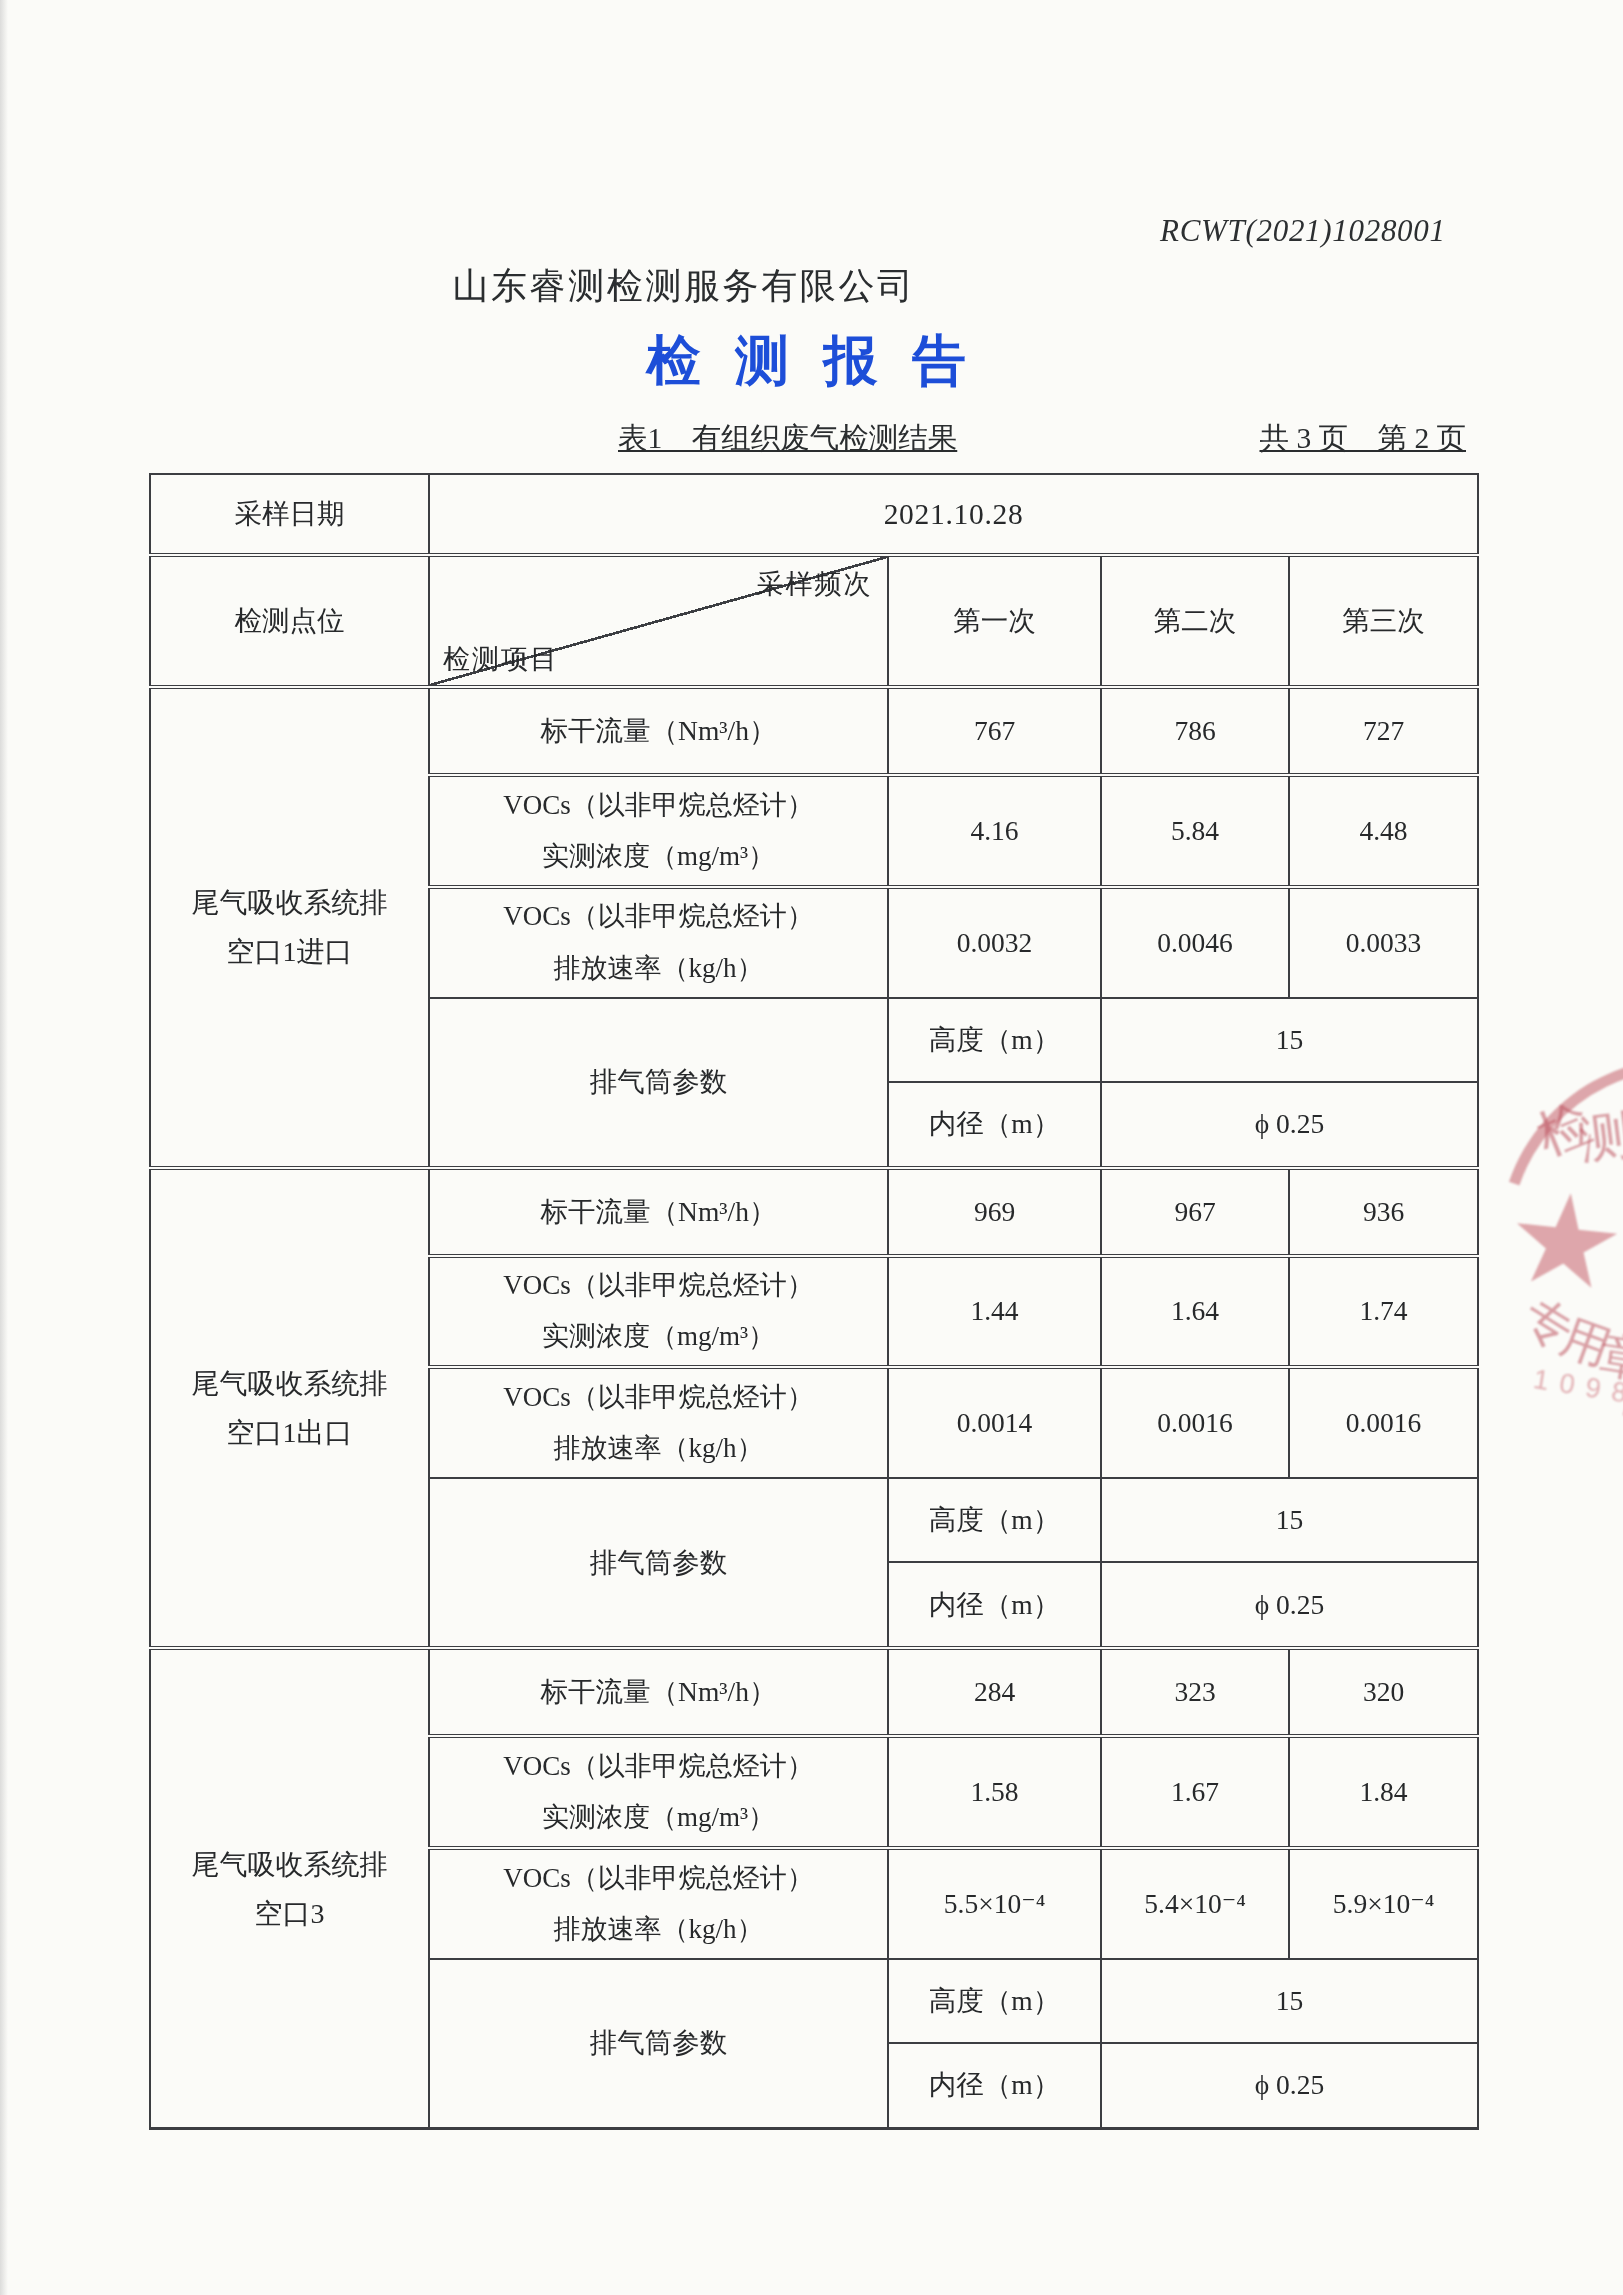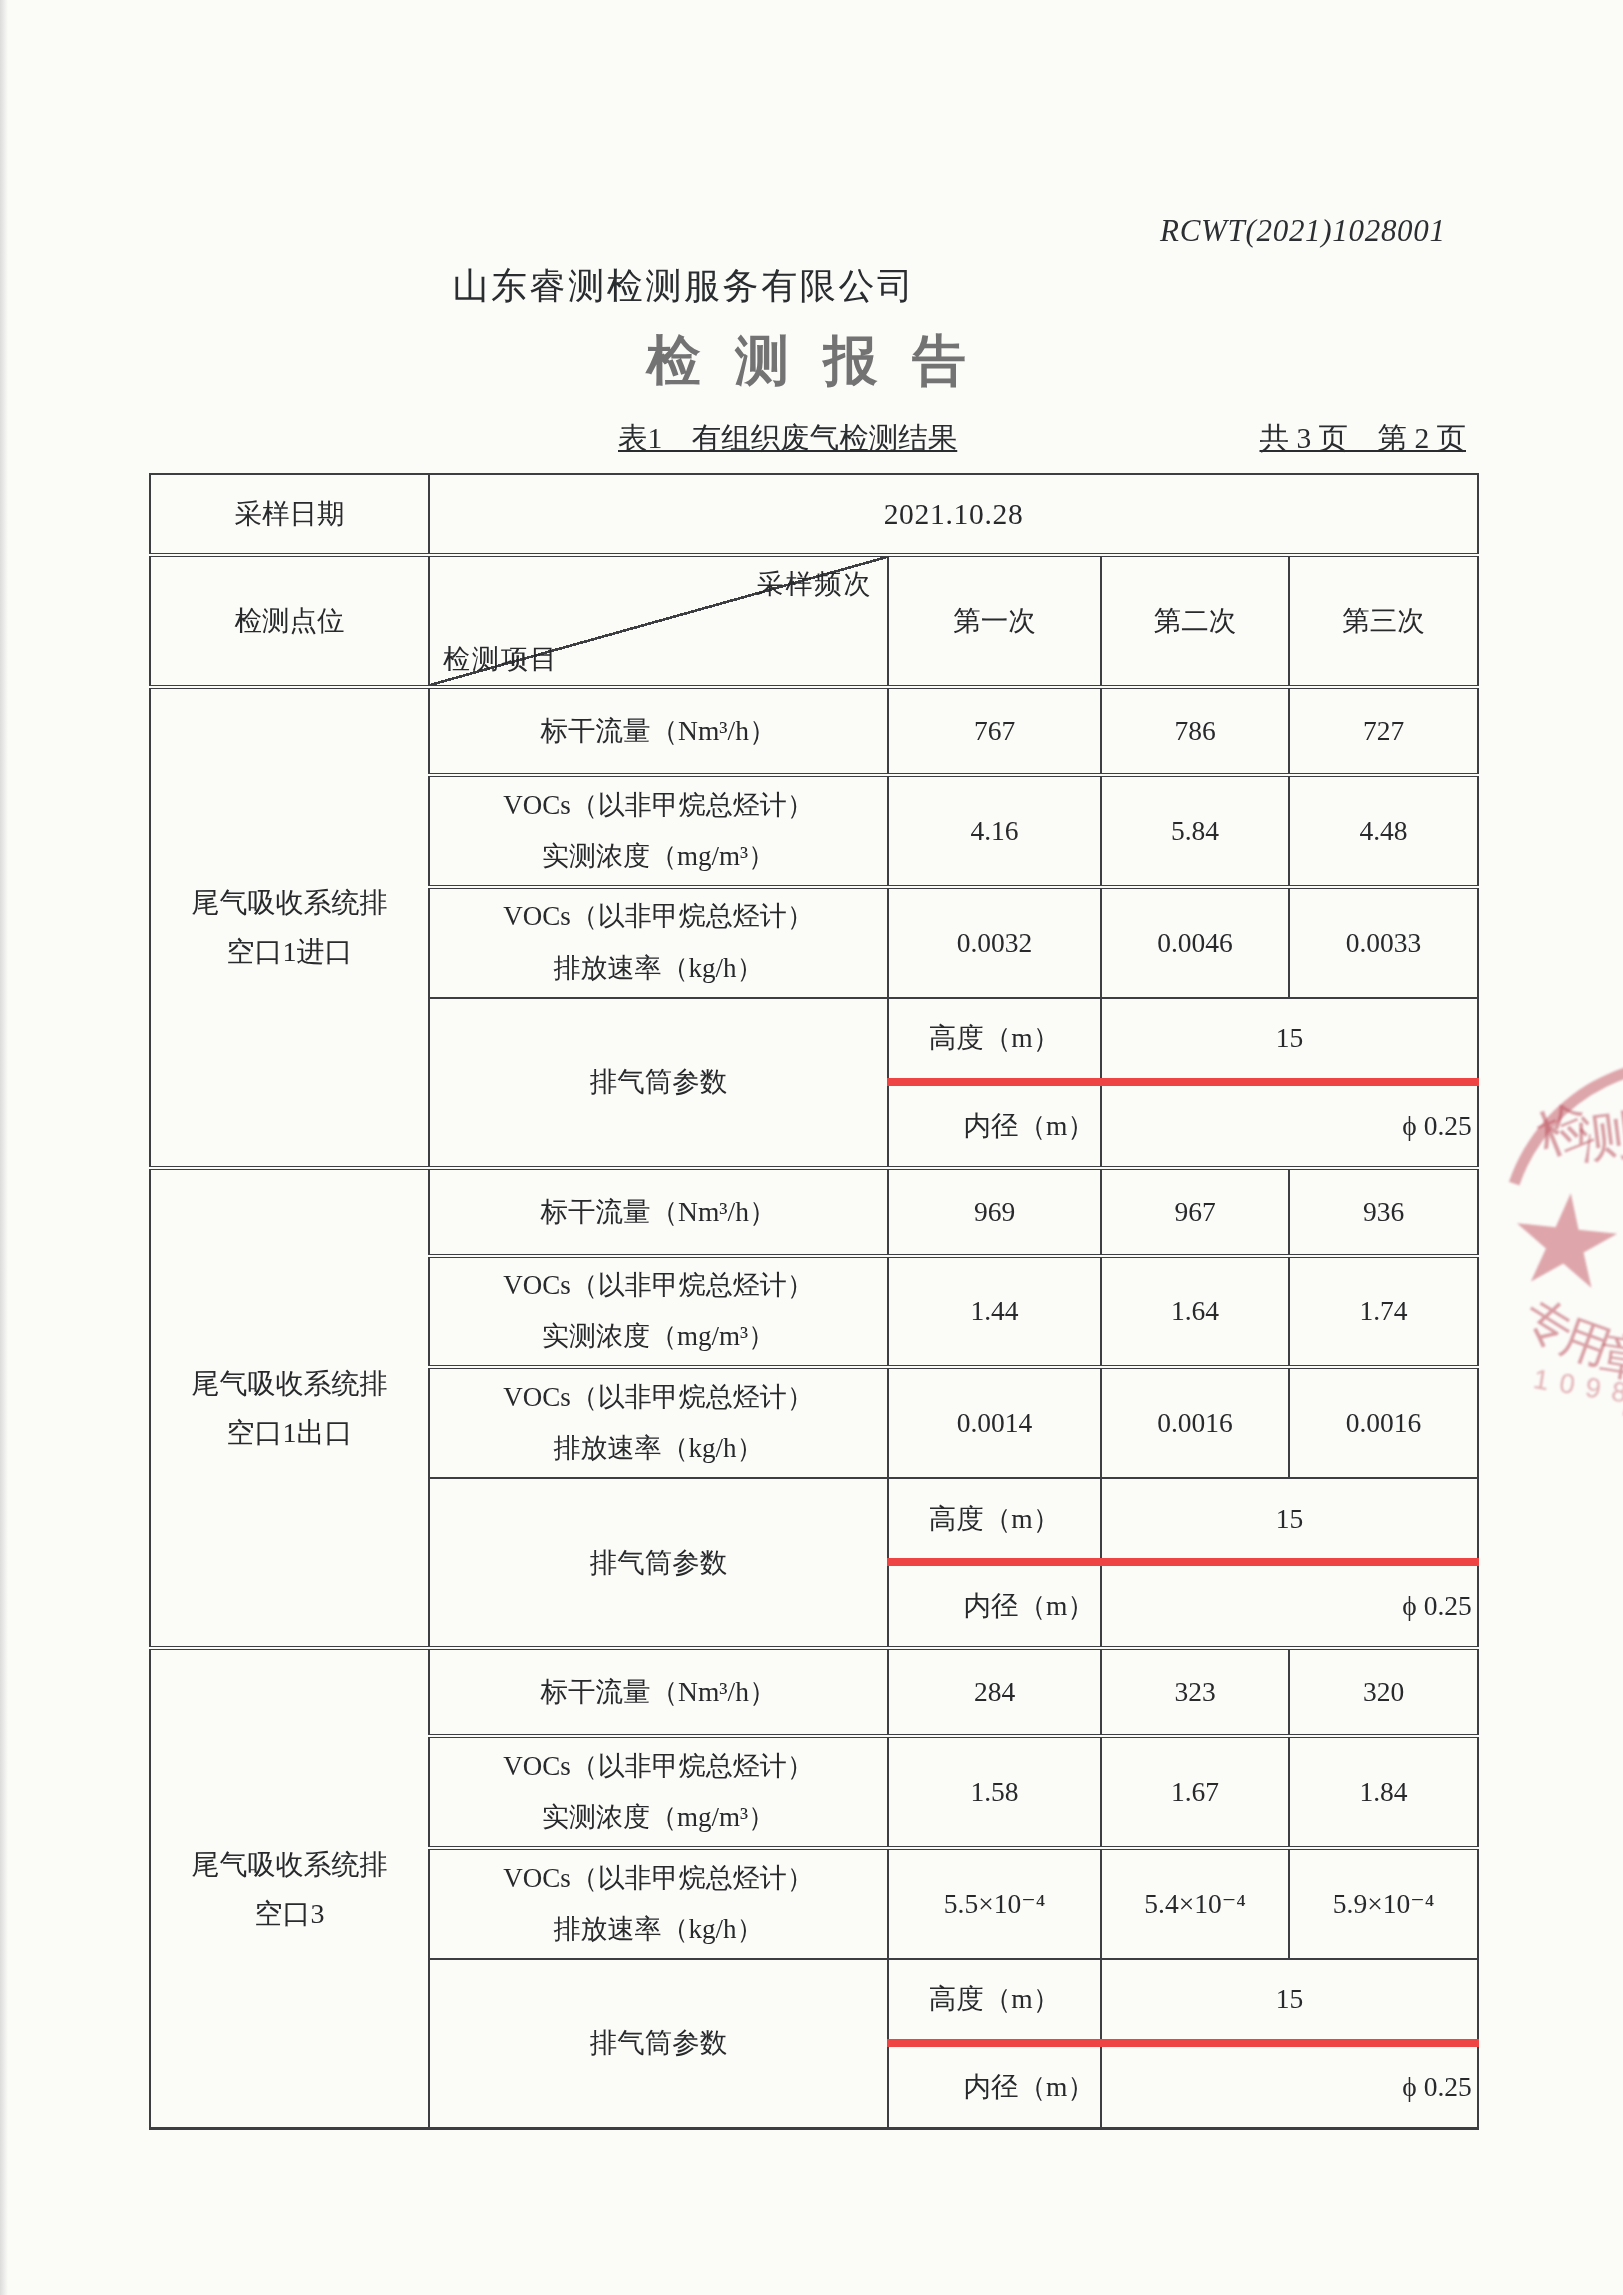--- a/index.html
+++ b/index.html
@@ -17,21 +17,21 @@
   .report-no{
     position:absolute;left:1160px;top:213px;width:314px;
     font-size:31px;letter-spacing:0.7px;color:#2c2f31;font-style:italic;
   }
   .company{
     position:absolute;left:0;top:262px;width:1368px;text-align:center;
     font-size:36px;letter-spacing:2.6px;color:#2a2d2f;
   }
   .title{
     position:absolute;left:0;top:325px;width:1623px;text-align:center;
-    font-size:54px;font-weight:700;letter-spacing:10.5px;color:#737373;
+    font-size:54px;font-weight:700;letter-spacing:10.5px;color:#1d4ed8;
   }
   .caption-row{
     position:absolute;left:618px;top:419px;width:848px;
     display:flex;justify-content:space-between;align-items:baseline;
     font-size:29.5px;color:#2a2d2f;text-decoration:underline;
   }
   
   table.report-table{
     position:absolute;left:149px;top:473px;width:1328px;
     border-collapse:collapse;table-layout:fixed;
@@ -47,21 +47,21 @@
   tr.r-head{height:99px;margin-top:24px;}
   tr.r-flow{height:88px;}
   tr.r-conc{height:103px;}
   tr.r-rate{height:101px;}
   tr.r-height{height:84px;}
   tr.r-diam{height:86px;}
   tr.r-head > td, tr.r-flow > td, tr.r-conc > td, tr.r-rate > td{
     border-top:4.6px double #3c3e42;
   }
   tr.r-height > td{border-top:2.6px solid #3c3e42;}
-  tr.r-diam > td{border-top:8px solid #ef4444;text-align:right;}
+  tr.r-diam > td{border-top:2px solid #ef4444;}
   td.two-line{font-size:27px;line-height:1.9;}
   td.point-cell{font-size:28px;line-height:1.75;}
   td.date-cell{font-size:29.5px;letter-spacing:0.7px;}
   
   td.diag{
     position:relative;padding:16px;
     background-image:linear-gradient(to bottom right,
       transparent calc(50% - 1.3px), #3c3e42 calc(50% - 1.3px),
       #3c3e42 calc(50% + 1.3px), transparent calc(50% + 1.3px));
   }

